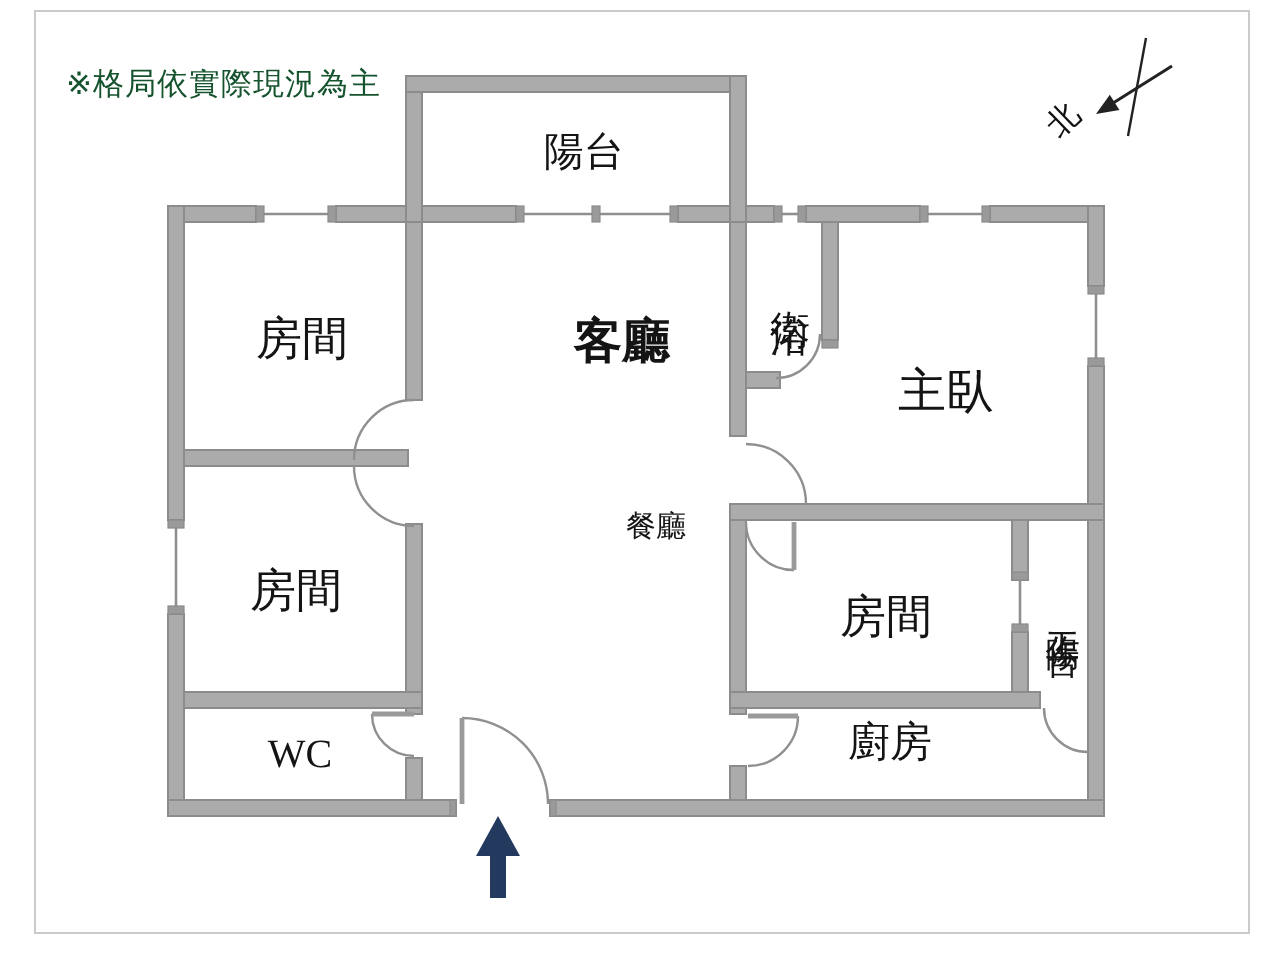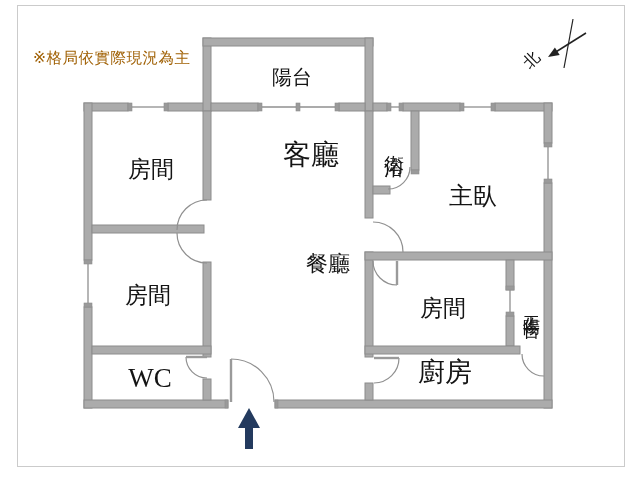--- a/index.html
+++ b/index.html
@@ -13,35 +13,35 @@
   .leaf{stroke:#9a9a9a;stroke-width:2.4;fill:none;}
   .frame{fill:none;stroke:var(--frame,#cbcbcb);stroke-width:1;}
   .compass-line{stroke:#222;stroke-width:1.5;fill:none;}
   .compass-head{fill:#222;}
   .entry-arrow{fill:var(--entrance-arrow,#233a5e);}
   .lbl{position:absolute;transform:translate(-50%,-50%);color:var(--text,#141414);
        white-space:nowrap;line-height:1.05;}
   .vert{writing-mode:vertical-rl;text-orientation:upright;letter-spacing:3px;}
   #watermark{position:absolute;left:156px;top:209px;font-size:50px;font-weight:bold;
        letter-spacing:7px;color:var(--watermark,#a5a5a5);opacity:0.62;white-space:nowrap;}
-  #disclaimer{position:absolute;left:33px;top:48px;font-size:15.5px;color:#a16207;
+  #disclaimer{position:absolute;left:33px;top:32px;font-size:15.5px;color:#14532d;
        letter-spacing:0.5px;}
   #north-label{position:absolute;left:524px;top:50px;font-size:16px;color:#111;
        transform:rotate(-44deg);}
   .lbl-balcony{left:292px;top:77px;font-size:20px;}
   .lbl-room-tl{left:151px;top:169px;font-size:23px;}
-  .lbl-living{left:311px;top:155px;font-size:28px;}
+  .lbl-living{left:311px;top:171px;font-size:24px;font-weight:bold;}
   .lbl-bath{left:394px;top:142px;font-size:20px;}
   .lbl-master{left:473px;top:196px;font-size:24px;}
-  .lbl-dining{left:328px;top:264px;font-size:22px;}
+  .lbl-dining{left:328px;top:264px;font-size:15px;}
   .lbl-room-ml{left:148px;top:295px;font-size:23px;}
-  .lbl-wc{left:150px;top:378px;font-size:27px;font-family:"Liberation Serif","DejaVu Serif",serif;}
+  .lbl-wc{left:150px;top:378px;font-size:20px;font-family:"Liberation Serif","DejaVu Serif",serif;}
   .lbl-room-br{left:443px;top:308px;font-size:23px;}
   .lbl-work-balcony{left:531px;top:306px;font-size:17px;letter-spacing:2px;}
-  .lbl-kitchen{left:445px;top:372px;font-size:27px;}
+  .lbl-kitchen{left:445px;top:372px;font-size:21px;}
 </style>
 </head>
 <body>
 
 <div id="canvas">
 
   <svg id="plan-svg" width="640" height="480" viewBox="0 0 640 480">
 
     <rect class="frame" x="17.5" y="5.5" width="607" height="461"></rect>
 

